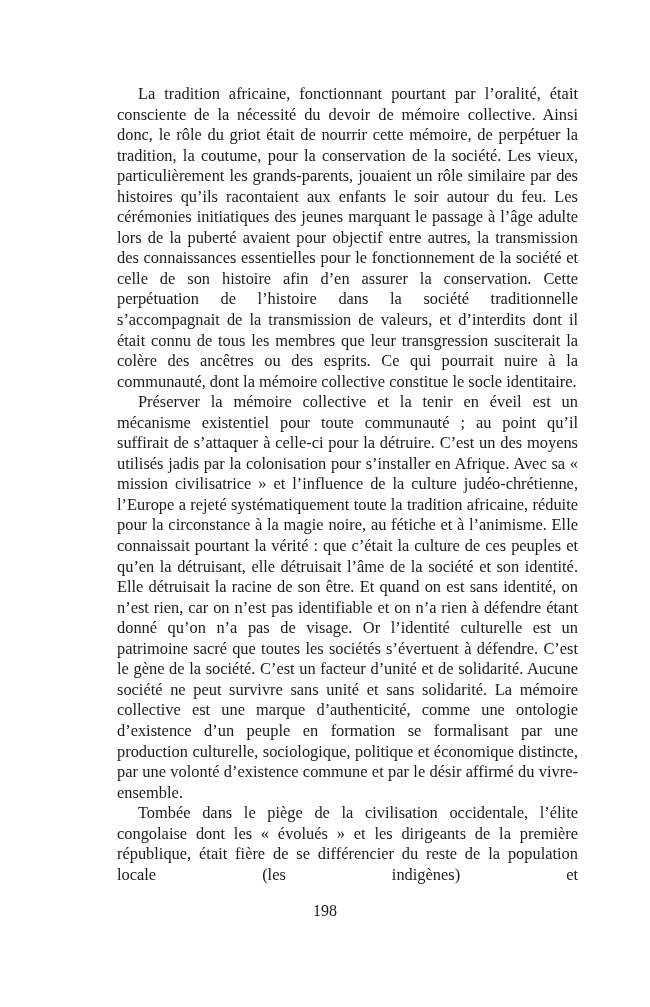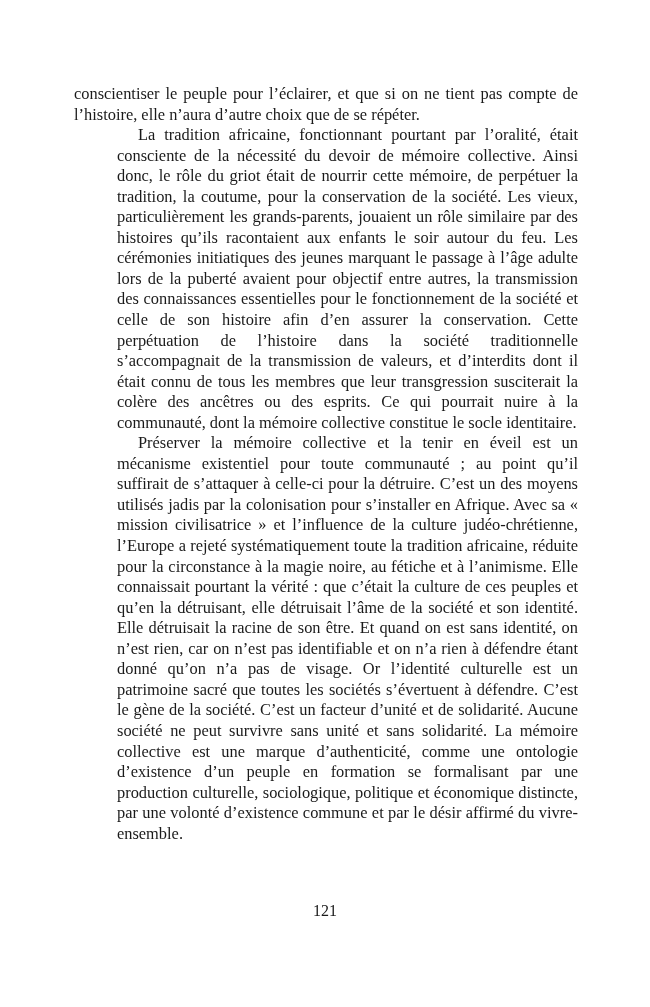--- a/index.html
+++ b/index.html
@@ -41,18 +41,18 @@
       text-align: center;
       font-family: "Liberation Serif", "DejaVu Serif", serif;
       font-size: 16px;
       color: #1a1a1a;
     }
   </style>
 </head>
 <body>
 
 <div class="page">
-  <p class="">conscientiser le peuple pour l’éclairer, et que si on ne tient pas compte de l’histoire, elle n’aura d’autre choix que de se répéter.</p>
   <p class="indent">La tradition africaine, fonctionnant pourtant par l’oralité, était consciente de la nécessité du devoir de mémoire collective. Ainsi donc, le rôle du griot était de nourrir cette mémoire, de perpétuer la tradition, la coutume, pour la conservation de la société. Les vieux, particulièrement les grands-parents, jouaient un rôle similaire par des histoires qu’ils racontaient aux enfants le soir autour du feu. Les cérémonies initiatiques des jeunes marquant le passage à l’âge adulte lors de la puberté avaient pour objectif entre autres, la transmission des connaissances essentielles pour le fonctionnement de la société et celle de son histoire afin d’en assurer la conservation. Cette perpétuation de l’histoire dans la société traditionnelle s’accompagnait de la transmission de valeurs, et d’interdits dont il était connu de tous les membres que leur transgression susciterait la colère des ancêtres ou des esprits. Ce qui pourrait nuire à la communauté, dont la mémoire collective constitue le socle identitaire.</p>
   <p class="indent">Préserver la mémoire collective et la tenir en éveil est un mécanisme existentiel pour toute communauté ; au point qu’il suffirait de s’attaquer à celle-ci pour la détruire. C’est un des moyens utilisés jadis par la colonisation pour s’installer en Afrique. Avec sa « mission civilisatrice » et l’influence de la culture judéo-chrétienne, l’Europe a rejeté systématiquement toute la tradition africaine, réduite pour la circonstance à la magie noire, au fétiche et à l’animisme. Elle connaissait pourtant la vérité : que c’était la culture de ces peuples et qu’en la détruisant, elle détruisait l’âme de la société et son identité. Elle détruisait la racine de son être. Et quand on est sans identité, on n’est rien, car on n’est pas identifiable et on n’a rien à défendre étant donné qu’on n’a pas de visage. Or l’identité culturelle est un patrimoine sacré que toutes les sociétés s’évertuent à défendre. C’est le gène de la société. C’est un facteur d’unité et de solidarité. Aucune société ne peut survivre sans unité et sans solidarité. La mémoire collective est une marque d’authenticité, comme une ontologie d’existence d’un peuple en formation se formalisant par une production culturelle, sociologique, politique et économique distincte, par une volonté d’existence commune et par le désir affirmé du vivre-ensemble.</p>
+  <p class="indent last-partial" style="text-align-last: justify;">Tombée dans le piège de la civilisation occidentale, l’élite congolaise dont les « évolués » et les dirigeants de la première république, était fière de se différencier du reste de la population locale (les indigènes) et</p>
 </div>
 
-<div class="page-number">121</div>
+<div class="page-number">198</div>
 
 </body></html>

